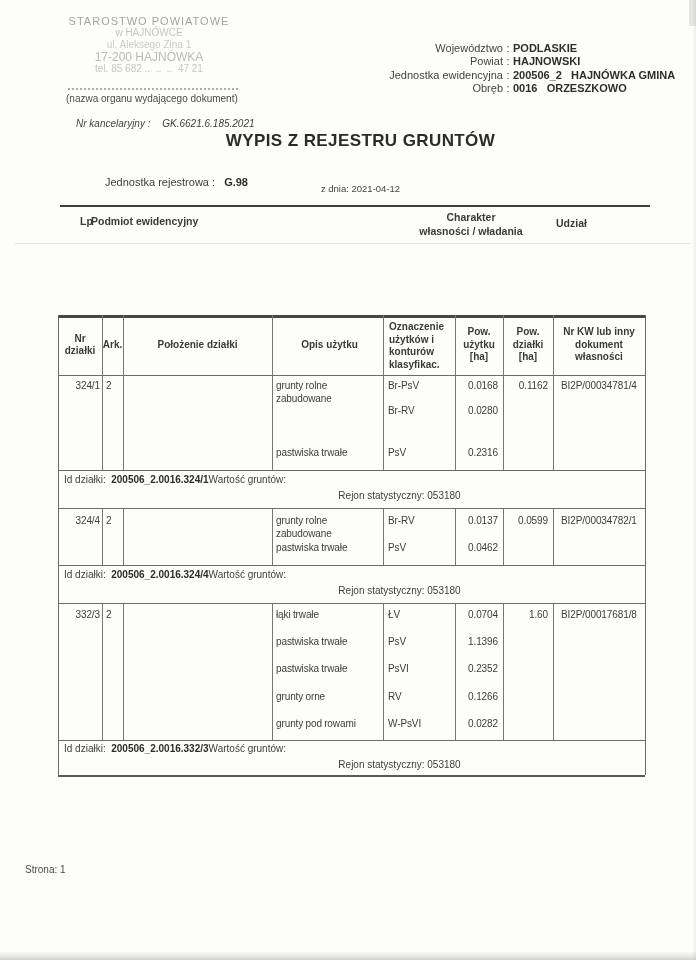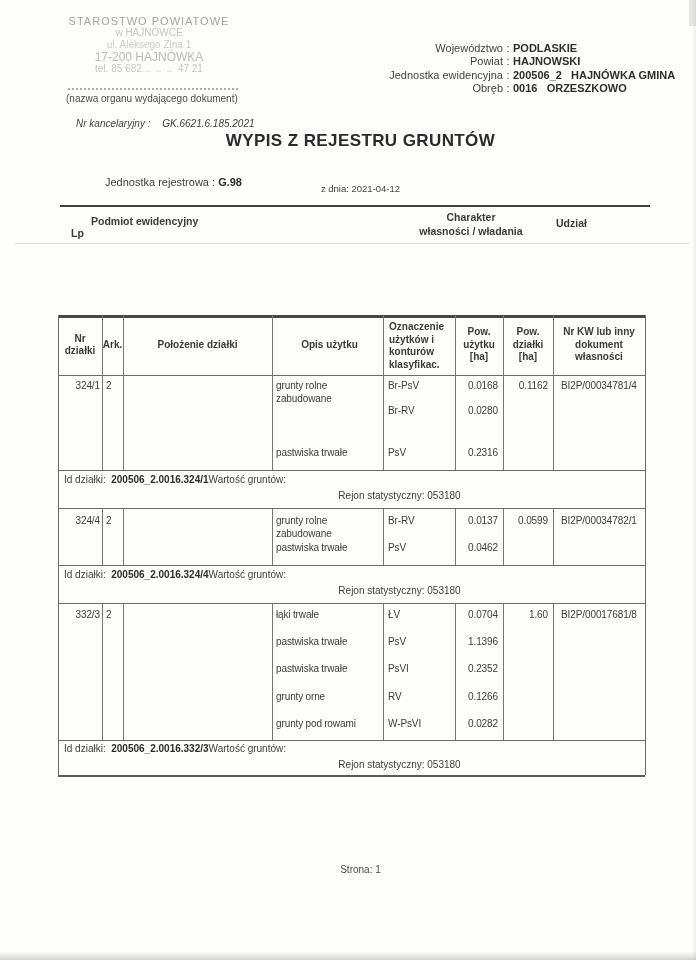--- a/index.html
+++ b/index.html
@@ -33,26 +33,26 @@
   .hcolon{width:10px;text-align:center;color:#434343;}
   .hvalue{font-weight:700;color:#2e2e2e;white-space:pre;}
 
   
   .kanc{left:76px;top:118px;font-size:10px;font-style:italic;color:#454545;}
   .kanc b{font-weight:400;margin-left:9px;color:#3c3c3c;}
   .title{left:25px;right:0;top:131px;text-align:center;font-size:17px;font-weight:700;
          letter-spacing:.4px;color:#2b2b2b;}
   .subtitle{left:25px;right:0;top:155px;text-align:center;font-size:9.5px;color:#454545;margin-top:28px;}
   .unit{left:105px;top:176px;font-size:11px;color:#3e3e3e;}
-  .unit b{color:#2c2c2c;}
+  .unit b{color:#2c2c2c;margin-left:6px;}
 
   
   .subj-top{left:60px;width:590px;top:205px;height:0;border-top:2px solid #3f3f3f;}
   .subj{left:60px;top:205px;width:590px;height:40px;font-size:10.5px;font-weight:700;color:#3a3a3a;}
-  .subj .lp{position:absolute;left:11px;top:10px;margin-top:12px;}
+  .subj .lp{position:absolute;left:20px;top:10px;}
   .subj .pod{position:absolute;left:31px;top:10px;}
   .subj .cha{position:absolute;left:350px;width:122px;top:5px;text-align:center;
              white-space:pre-line;line-height:14px;}
   .subj .udz{position:absolute;left:496px;top:12px;}
   .faint-line{left:15px;width:675px;top:243px;height:0;border-top:1px solid #dde0e4;opacity:.9;}
 
   
   .hline{left:58px;width:587px;height:0;border-top:1px solid #6a6a6a;}
   .hline-top{border-top:3px solid #474747;}
   .hline-bot{border-top:2px solid #5a5a5a;}
@@ -86,21 +86,21 @@
   .cE{left:330px;width:64px;}
   .cF{left:397px;width:43px;text-align:right;}
   .cG{left:445px;width:45px;text-align:right;}
   .cH{left:503px;width:82px;}
 
   .idsec{left:58px;width:587px;font-size:10px;color:#3e3e3e;}
   .idsec .idline{position:absolute;left:6px;top:4px;white-space:pre;}
   .idsec .idline b{color:#2c2c2c;}
   .idsec .rejon{position:absolute;left:96px;right:0;top:20px;text-align:center;}
 
-  .footer{left:25px;right:0;top:864px;text-align:center;font-size:10px;color:#4a4a4a;}
+  .footer{left:25px;right:0;top:864px;text-align:left;font-size:10px;color:#4a4a4a;}
 </style>
 </head>
 <body>
 
 <div class="page">
 
   <div class="abs edge-bottom"></div>
   <div class="abs edge-right"></div>
   <div class="abs corner-tr"></div>
 

